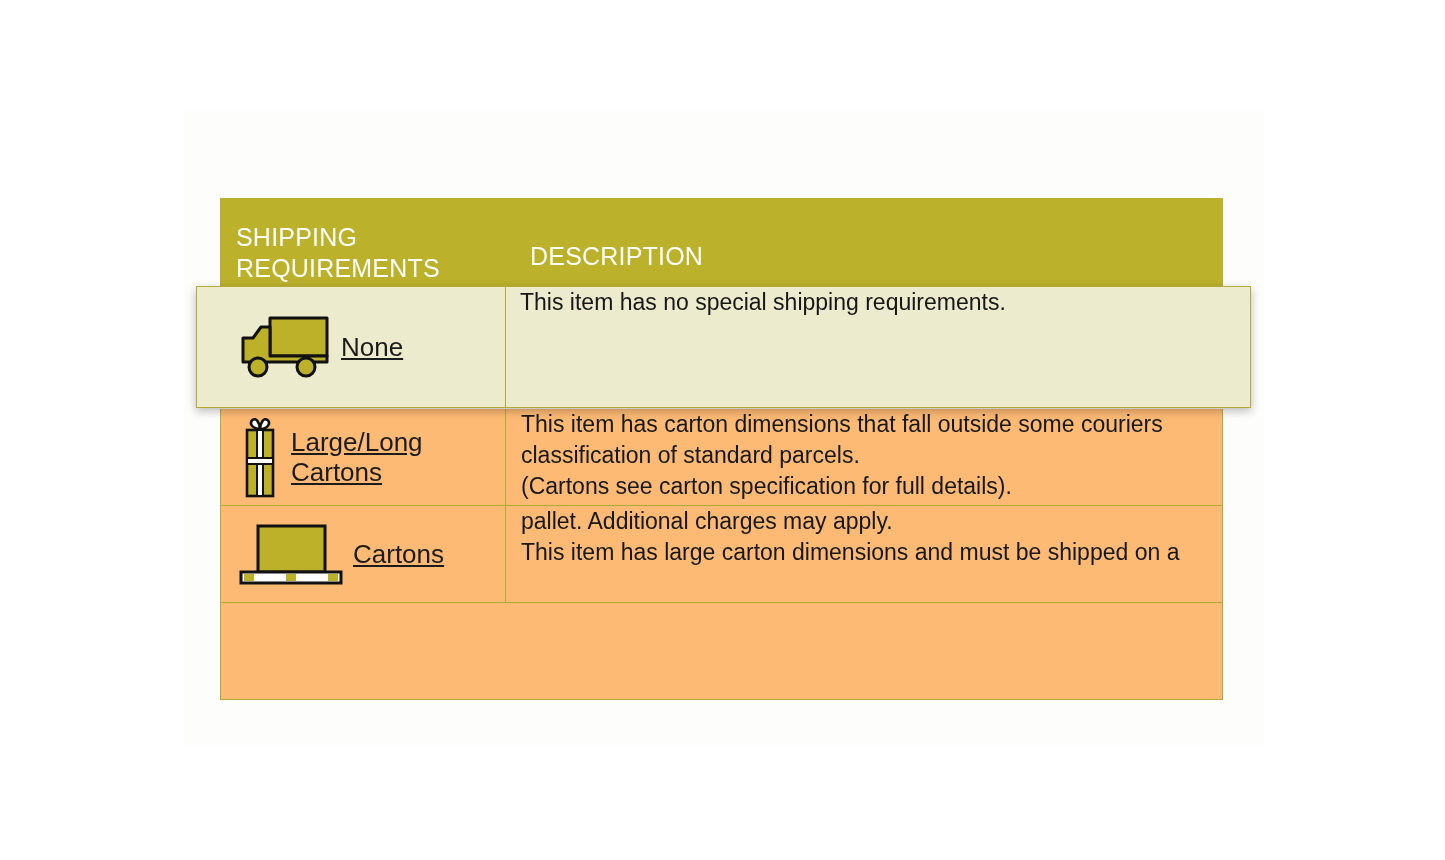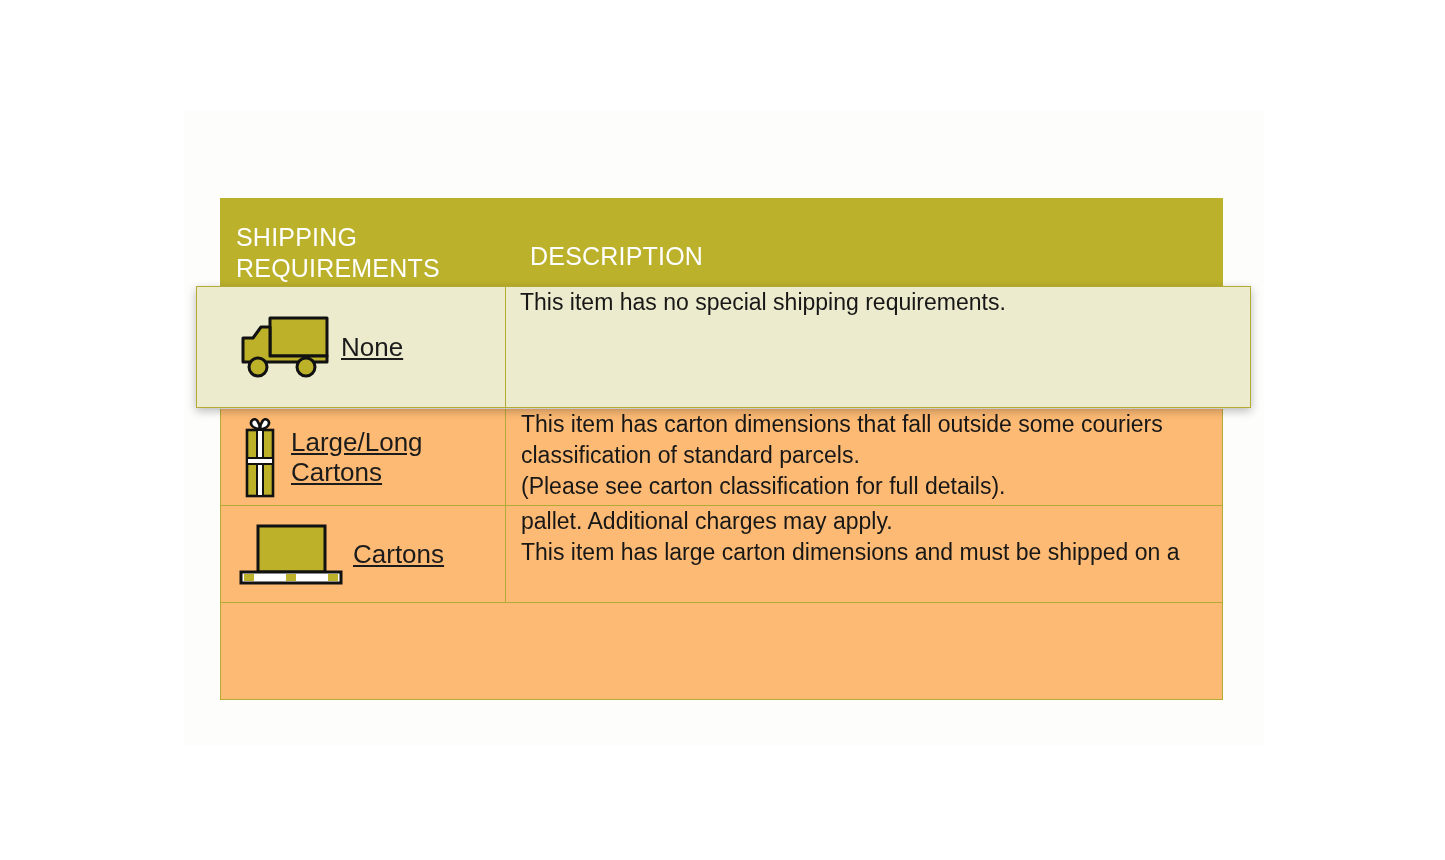--- a/index.html
+++ b/index.html
@@ -172,21 +172,21 @@
             <rect x="18" y="14" width="6" height="66" fill="#ffffff" stroke="#111111" stroke-width="2"></rect>
             <rect x="8" y="42" width="26" height="6" fill="#ffffff" stroke="#111111" stroke-width="2"></rect>
           </svg>
         </div>
         <div class="req-label">Large/Long Cartons</div>
       </div>
       <div class="cell-desc">
         <div class="desc-text">
           <div>This item has carton dimensions that fall outside some couriers</div>
           <div>classification of standard parcels.</div>
-          <div>(Please see carton classification for full details).</div>
+          <div>(Cartons see carton specification for full details).</div>
         </div>
       </div>
     </div>
 
     <div class="row r-pallet">
       <div class="cell-icon-label">
         <div class="icon-box">
           <svg width="104" height="62" viewBox="0 0 104 62">
             <rect x="19" y="3" width="67" height="46" fill="#bdb129" stroke="#111111" stroke-width="3"></rect>
             <rect x="2" y="49" width="100" height="11" fill="#ffffff" stroke="#111111" stroke-width="3"></rect>

